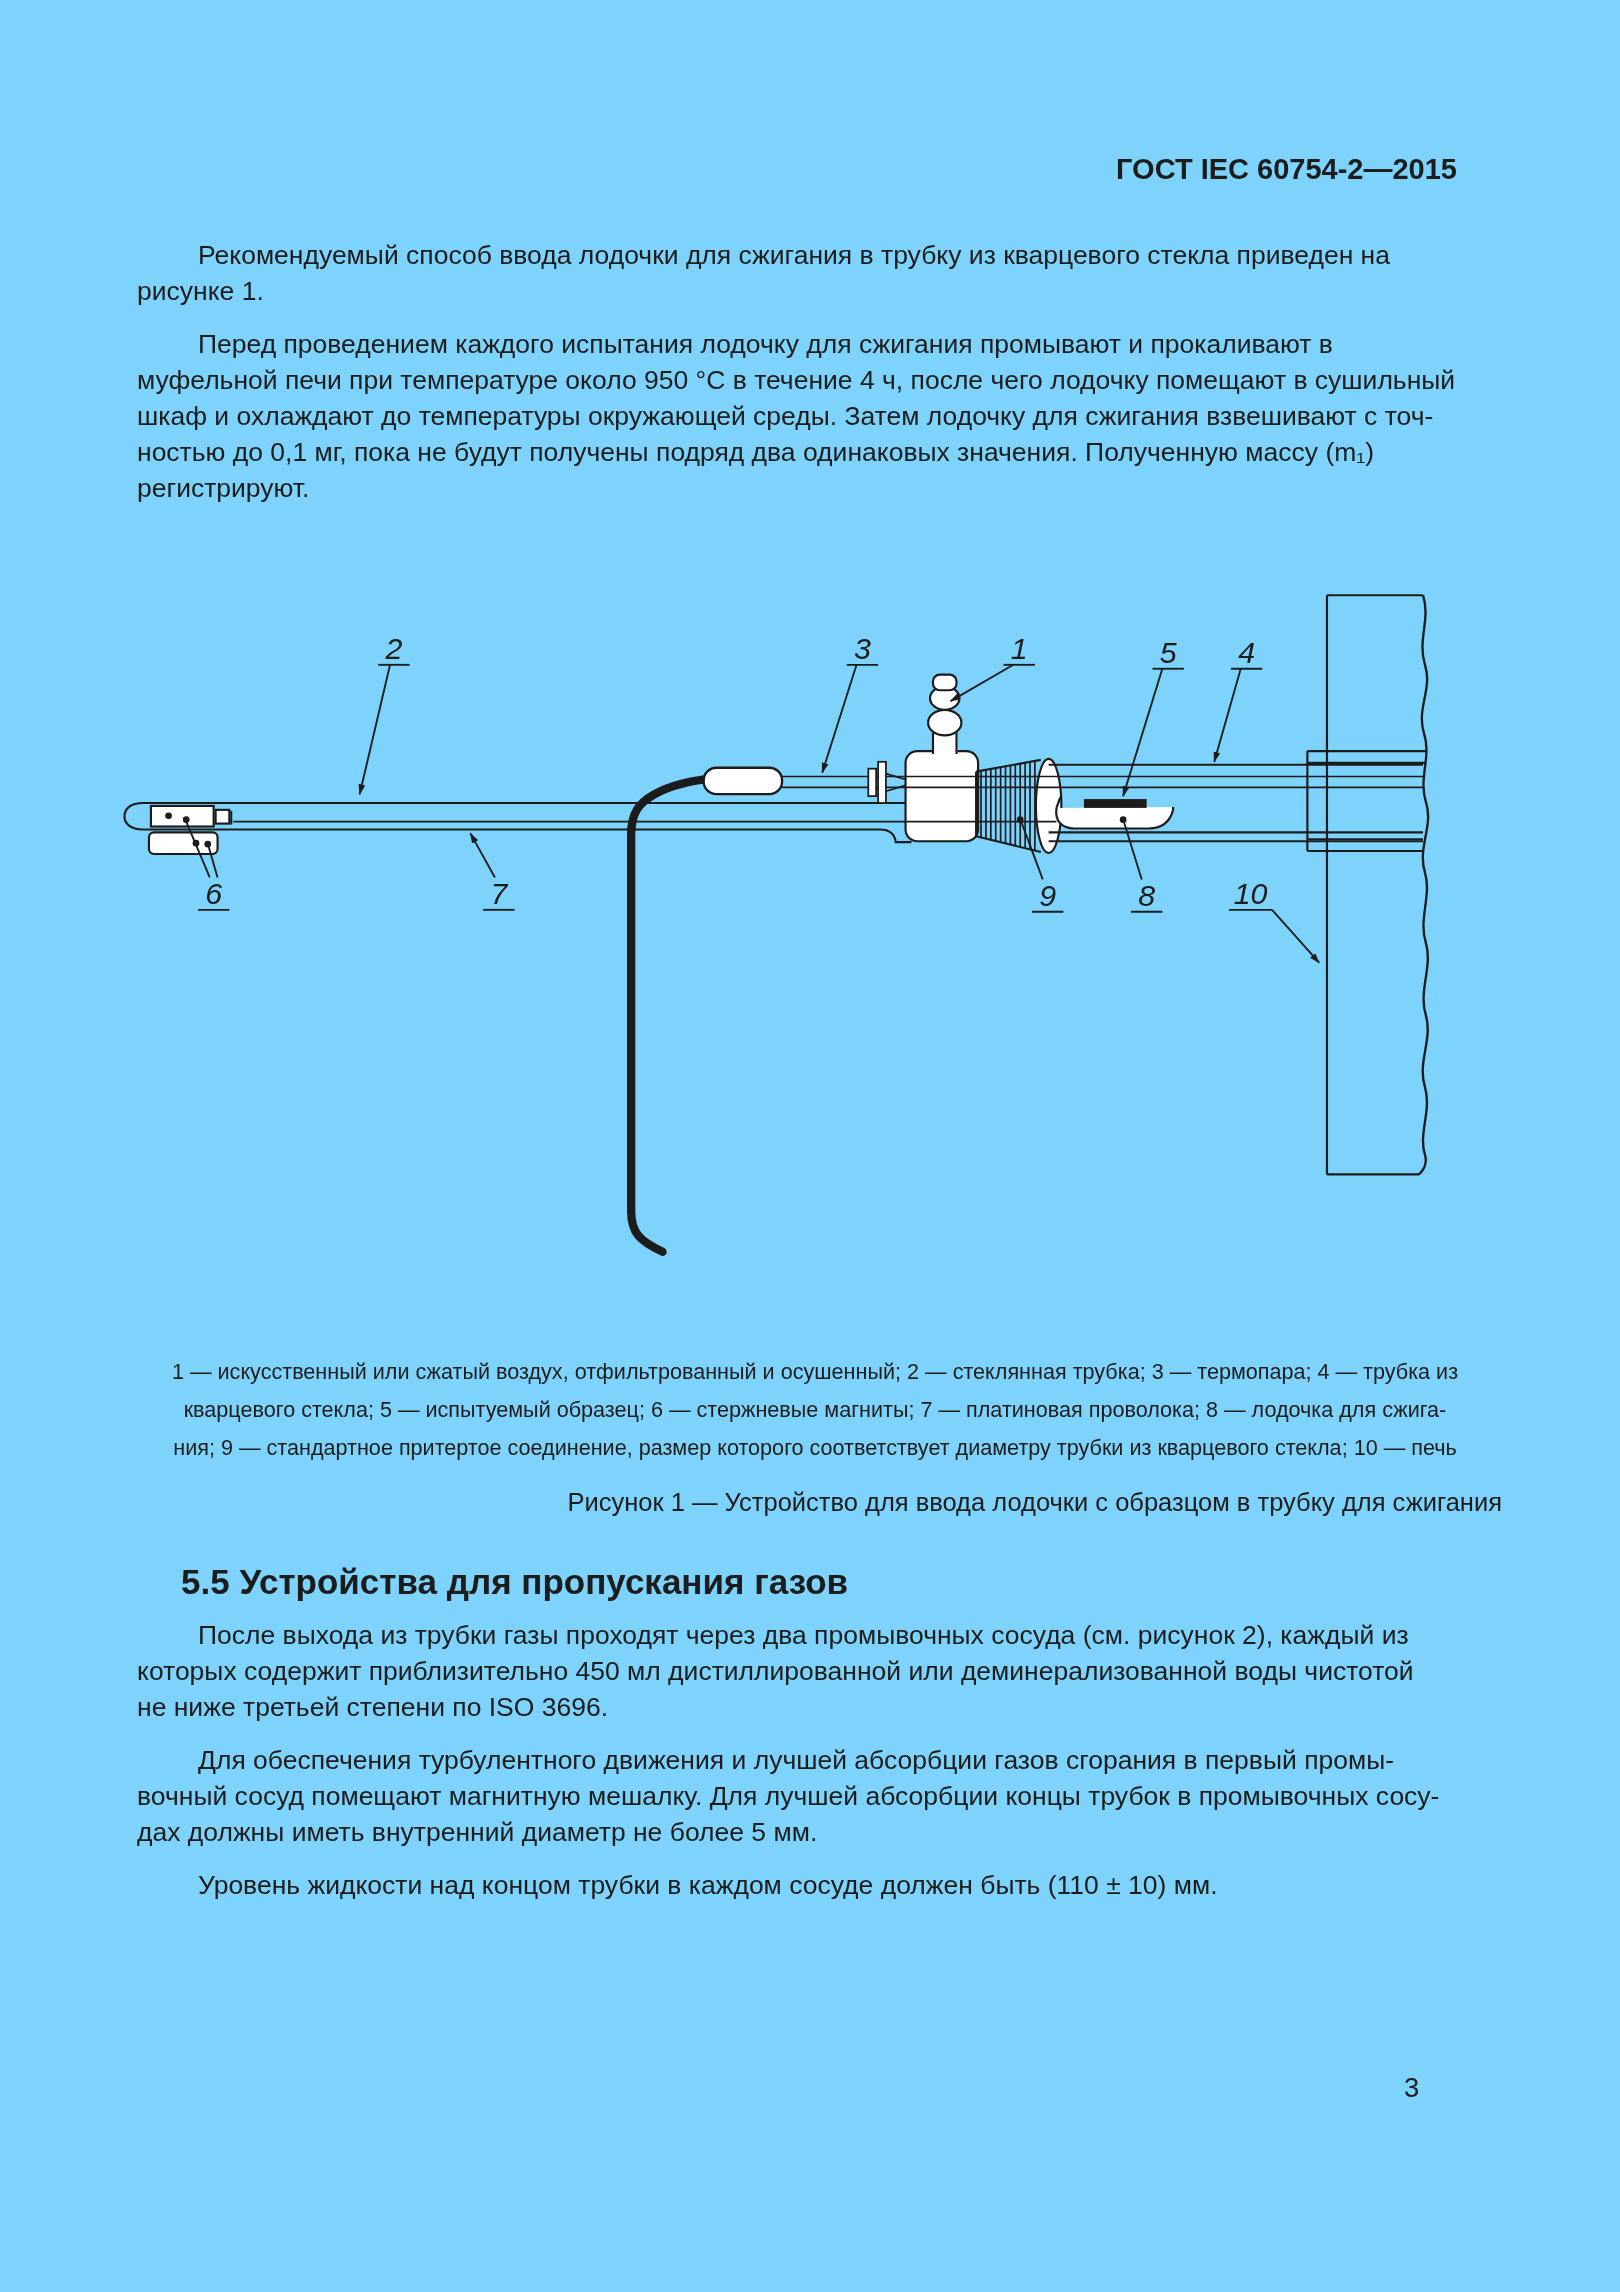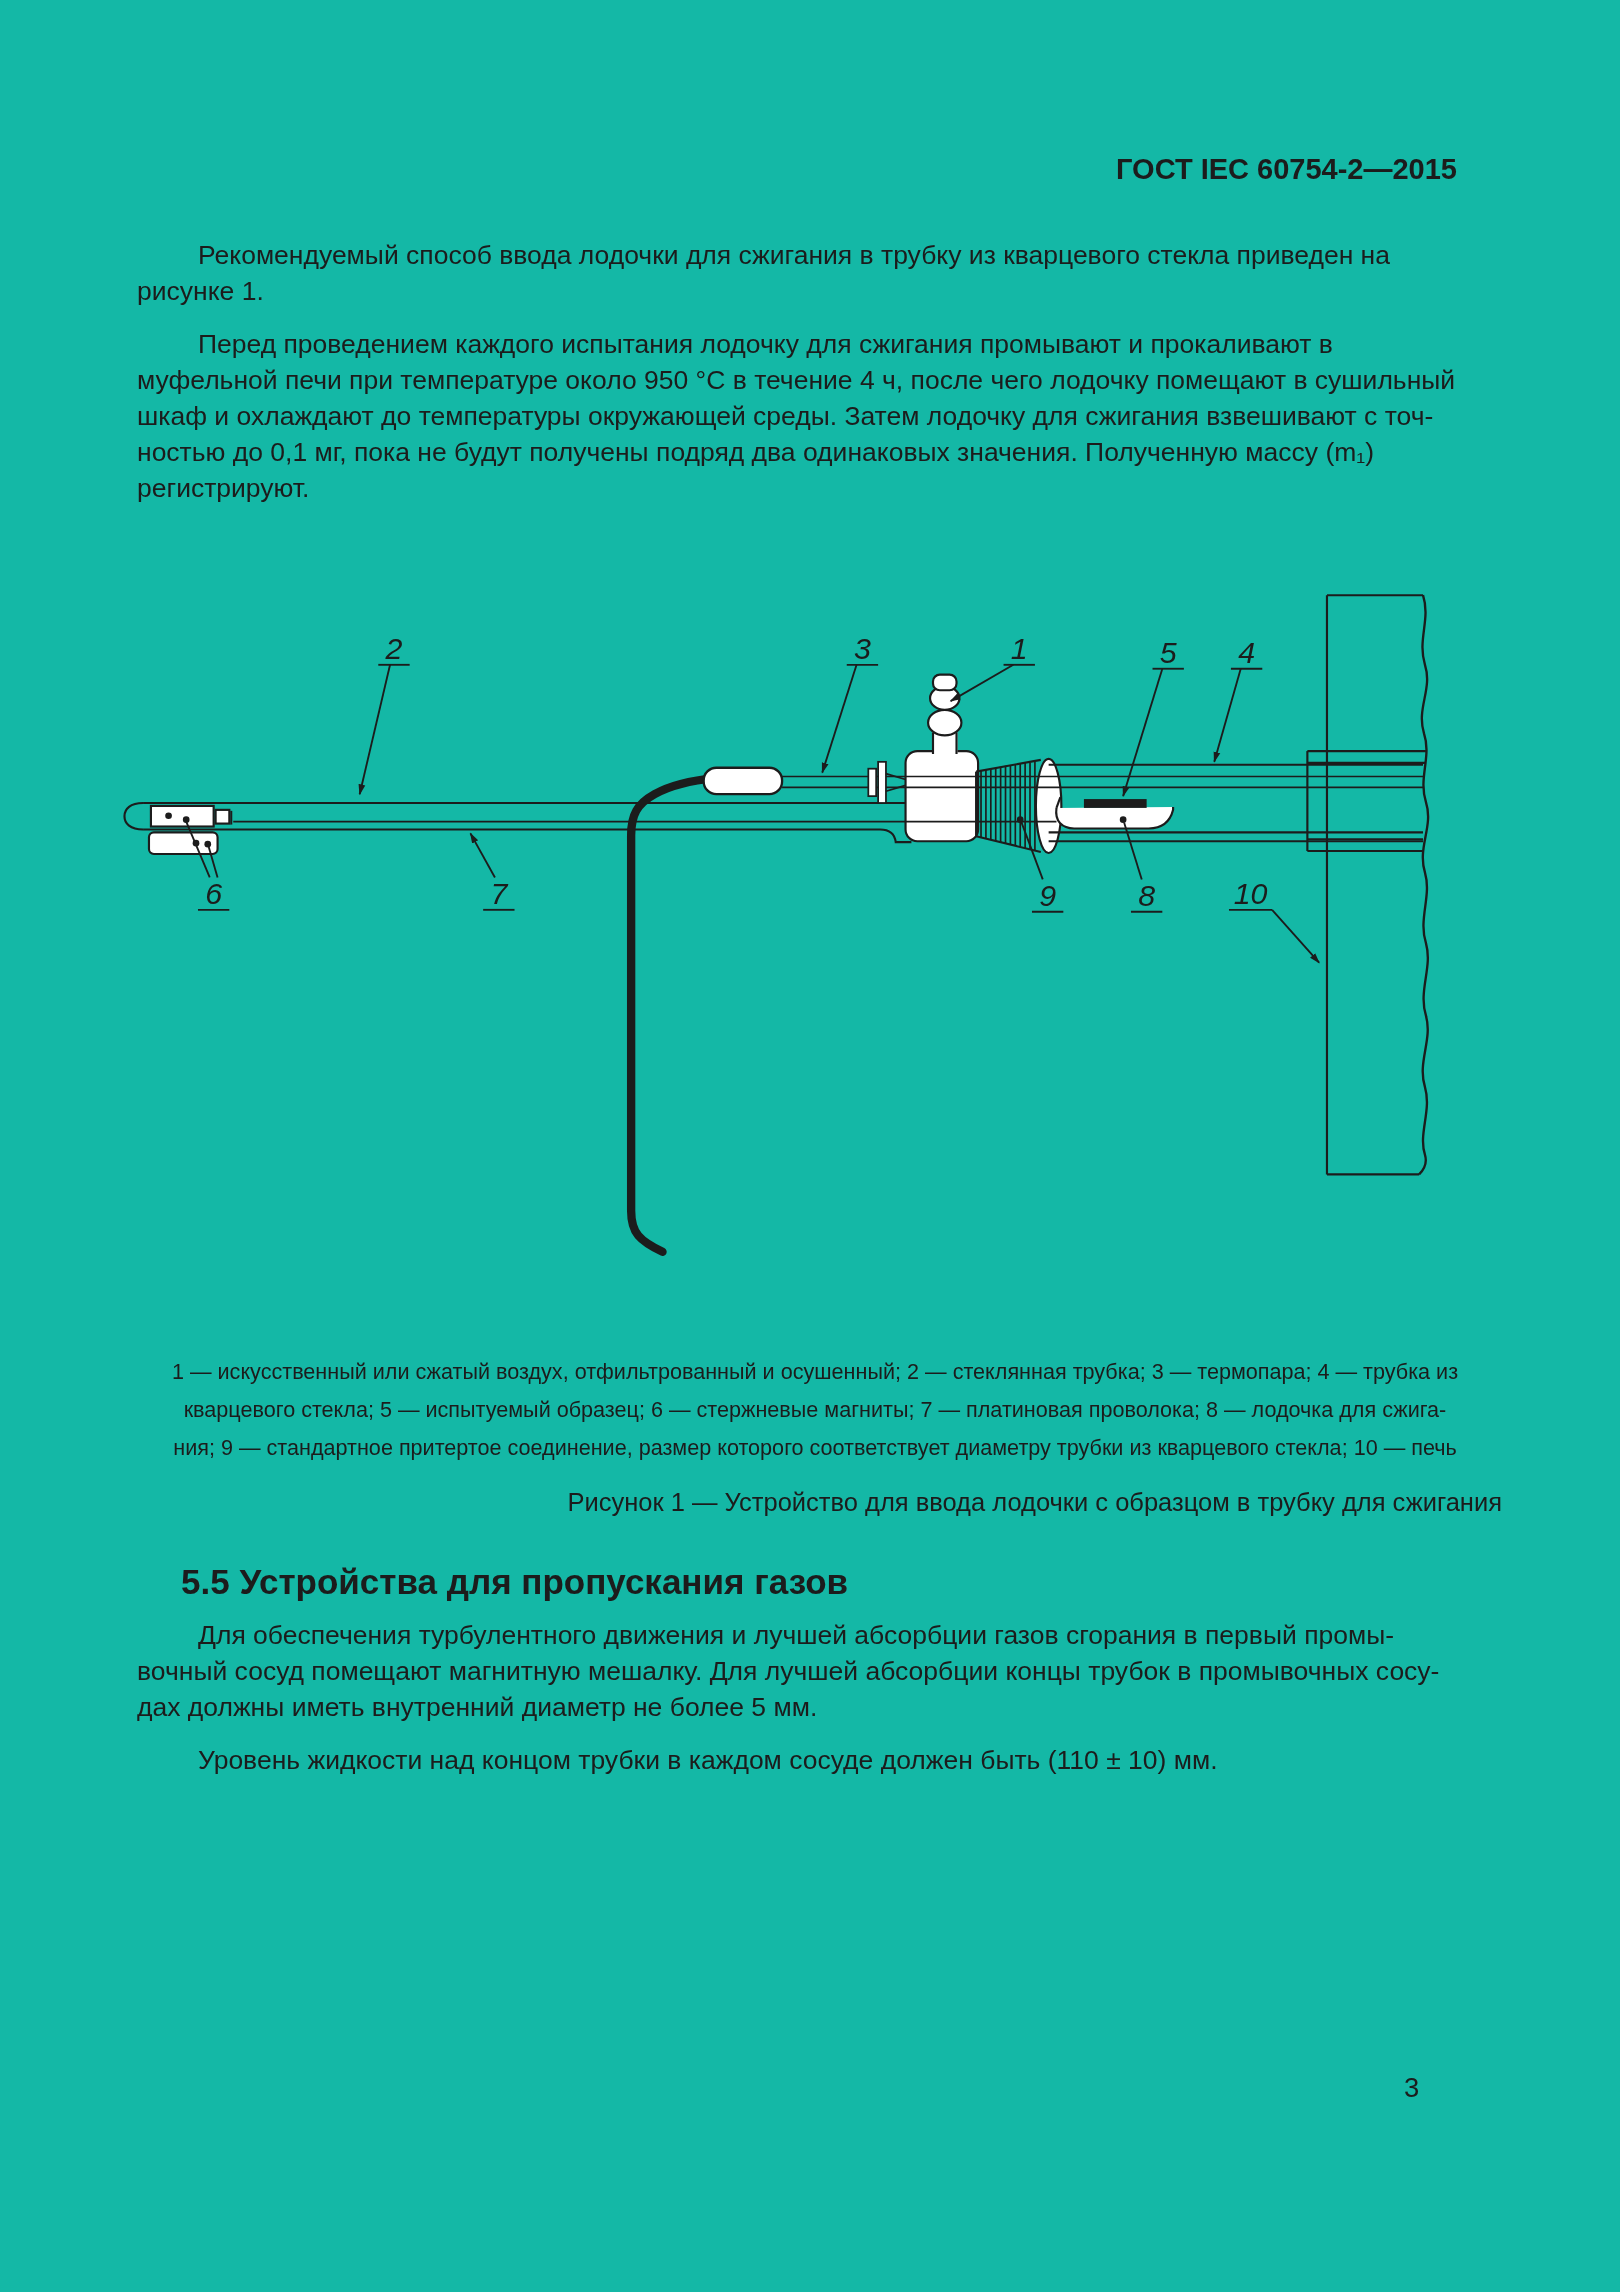--- a/index.html
+++ b/index.html
@@ -1,20 +1,20 @@
 <!DOCTYPE html>
 <html><head>
 <meta charset="utf-8">
 <style>
   html,body{margin:0;padding:0;background:#e8e8e8;}
   .page{
     position:relative;
     width:1620px;height:2293px;
     margin:0 auto;
-    background:#14b8a6;
+    background:#7dd3fc;
     font-family:"Liberation Sans","DejaVu Sans",sans-serif;
     color:#1c1c1c;
     overflow:hidden;
   }
   .abs{position:absolute;}
   .doc-header{
     top:153px; right:163px;
     font-size:29px; font-weight:bold;
     white-space:nowrap;
   }
@@ -226,20 +226,23 @@
   </svg>
 
   <div class="abs fig-caption">1 — искусственный или сжатый воздух, отфильтрованный и осушенный; 2 — стеклянная трубка; 3 — термопара; 4 — трубка из
 кварцевого стекла; 5 — испытуемый образец; 6 — стержневые магниты; 7 — платиновая проволока; 8 — лодочка для сжига-
 ния; 9 — стандартное притертое соединение, размер которого соответствует диаметру трубки из кварцевого стекла; 10 — печь</div>
 
   <div class="abs fig-title">Рисунок 1 — Устройство для ввода лодочки с образцом в трубку для сжигания</div>
 
   <div class="abs textcol lower-text">
     <p class="h55">5.5  Устройства для пропускания газов</p>
+    <p class="para">После выхода из трубки газы проходят через два промывочных сосуда (см. рисунок 2), каждый из
+которых содержит приблизительно 450 мл дистиллированной или деминерализованной воды чистотой
+не ниже третьей степени по ISO 3696.</p>
     <p class="para">Для обеспечения турбулентного движения и лучшей абсорбции газов сгорания в первый промы-
 вочный сосуд помещают магнитную мешалку. Для лучшей абсорбции концы трубок в промывочных сосу-
 дах должны иметь внутренний диаметр не более 5 мм.</p>
     <p class="para">Уровень жидкости над концом трубки в каждом сосуде должен быть (110 ± 10) мм.</p>
   </div>
 
   <div class="abs page-num">3</div>
 
 </div>
 

